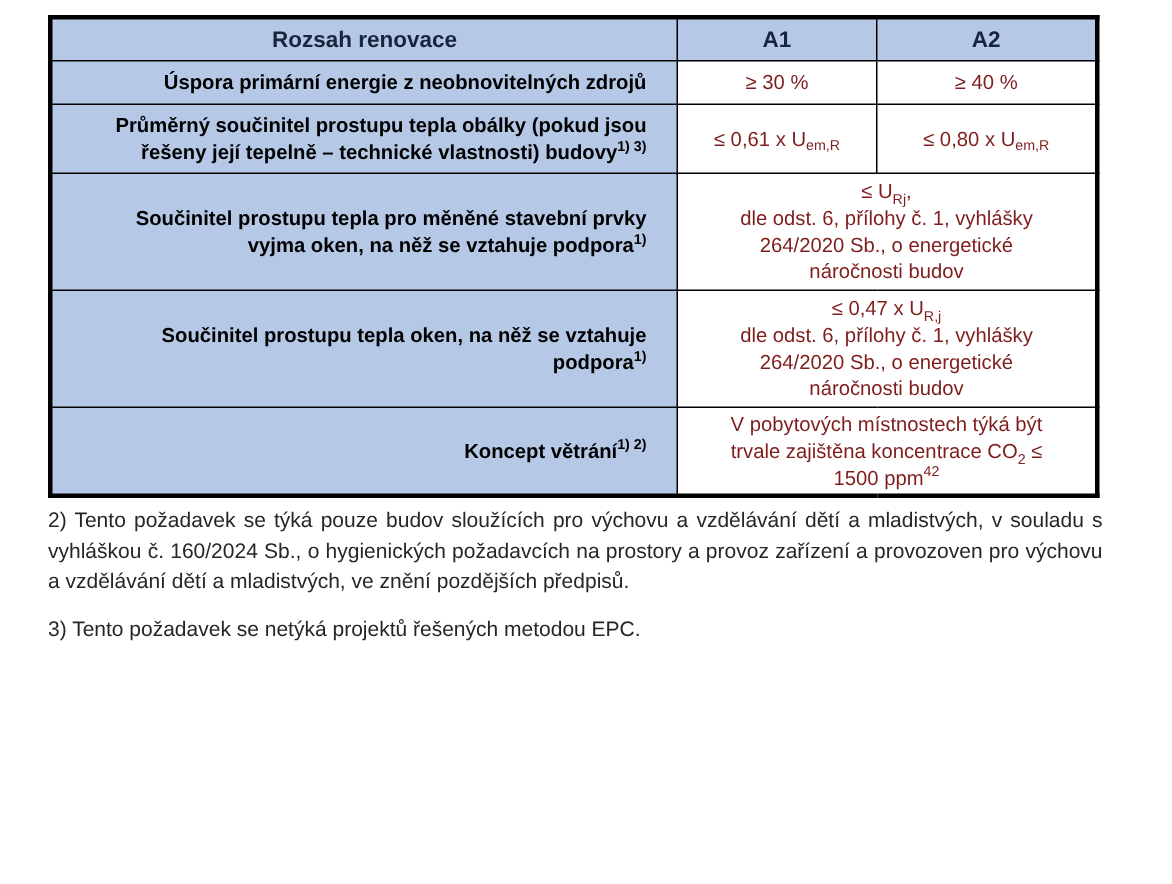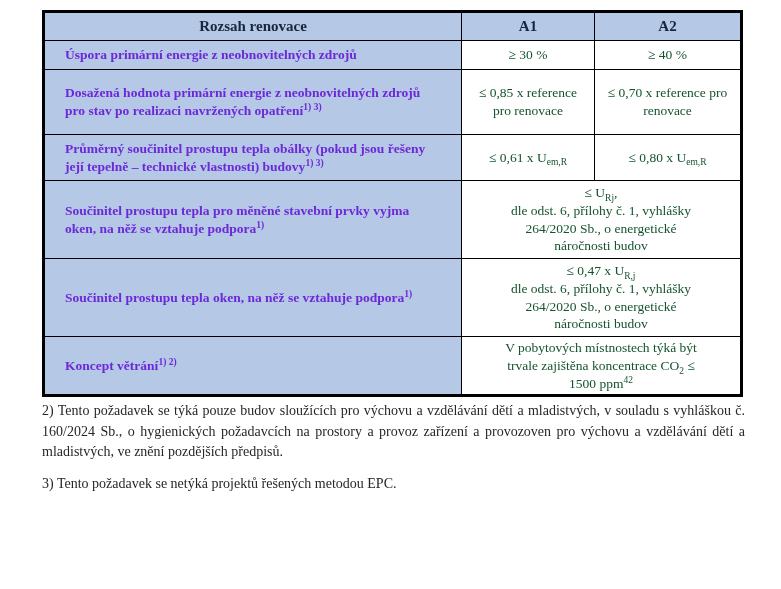--- a/index.html
+++ b/index.html
@@ -8,22 +8,21 @@
     background: #ffffff;
     width: 781px;
     height: 589px;
     overflow: hidden;
     font-family: "Liberation Sans", "DejaVu Sans", sans-serif;
   }
   .page {
     box-sizing: border-box;
     width: 781px;
     height: 589px;
-    padding: 10px 36px 0 42px;
-    font-family: Liberation Serif, serif;
+    padding: 10px 36px 0 32px;
   }
   table.tbl {
     border-collapse: collapse;
     table-layout: fixed;
     width: 698px;
     border: 3px solid #000000;
   }
   .tbl th, .tbl td {
     border: 1px solid #000000;
     vertical-align: middle;
@@ -32,29 +31,29 @@
   .hdr {
     background: #b5c8e6;
     color: #17253d;
     font-weight: bold;
     font-size: 15px;
     text-align: center;
     padding: 2px 4px;
   }
   .lbl {
     background: #b5c8e6;
-    color: #6d28d9;
+    color: #000000;
     font-weight: bold;
     font-size: 13.5px;
-    text-align: left;
+    text-align: right;
     padding: 2px 20px;
   }
   .val {
     background: #ffffff;
-    color: #14532d;
+    color: #7f1d1d;
     font-weight: normal;
     font-size: 13.5px;
     text-align: center;
     padding: 2px 12px;
   }
   .val sub, .val sup { line-height: 0; }
   .val sub { font-size: 9.5px; margin-top: 31px; }
   .val sup { font-size: 9.5px; }
   .lbl sup { font-size: 9.5px; line-height: 0; }
   tr.r-hdr { height: 29px; }
@@ -93,25 +92,20 @@
         <th class="hdr">A1</th>
         <th class="hdr">A2</th>
       </tr>
 
       <tr class="r-1">
         <td class="lbl"><span>Úspora primární energie z neobnovitelných zdrojů</span></td>
         <td class="val">≥ 30 %</td>
         <td class="val">≥ 40 %</td>
       </tr>
 
-      <tr class="r-2">
-        <td class="lbl"><span>Dosažená hodnota primární energie z neobnovitelných zdrojů pro stav po realizaci navržených opatření</span><sup>1) 3)</sup></td>
-        <td class="val">≤ 0,85 x reference pro renovace</td>
-        <td class="val">≤ 0,70 x reference pro renovace</td>
-      </tr>
 
       <tr class="r-3">
         <td class="lbl"><span>Průměrný součinitel prostupu tepla obálky (pokud jsou řešeny její tepelně – technické vlastnosti) budovy</span><sup>1) 3)</sup></td>
         <td class="val"><span>≤ 0,61 x U</span><sub>em,R</sub></td>
         <td class="val"><span>≤ 0,80 x U</span><sub>em,R</sub></td>
       </tr>
 
       <tr class="r-4">
         <td class="lbl"><span>Součinitel prostupu tepla pro měněné stavební prvky vyjma oken, na něž se vztahuje podpora</span><sup>1)</sup></td>
         <td class="val" colspan="2">

